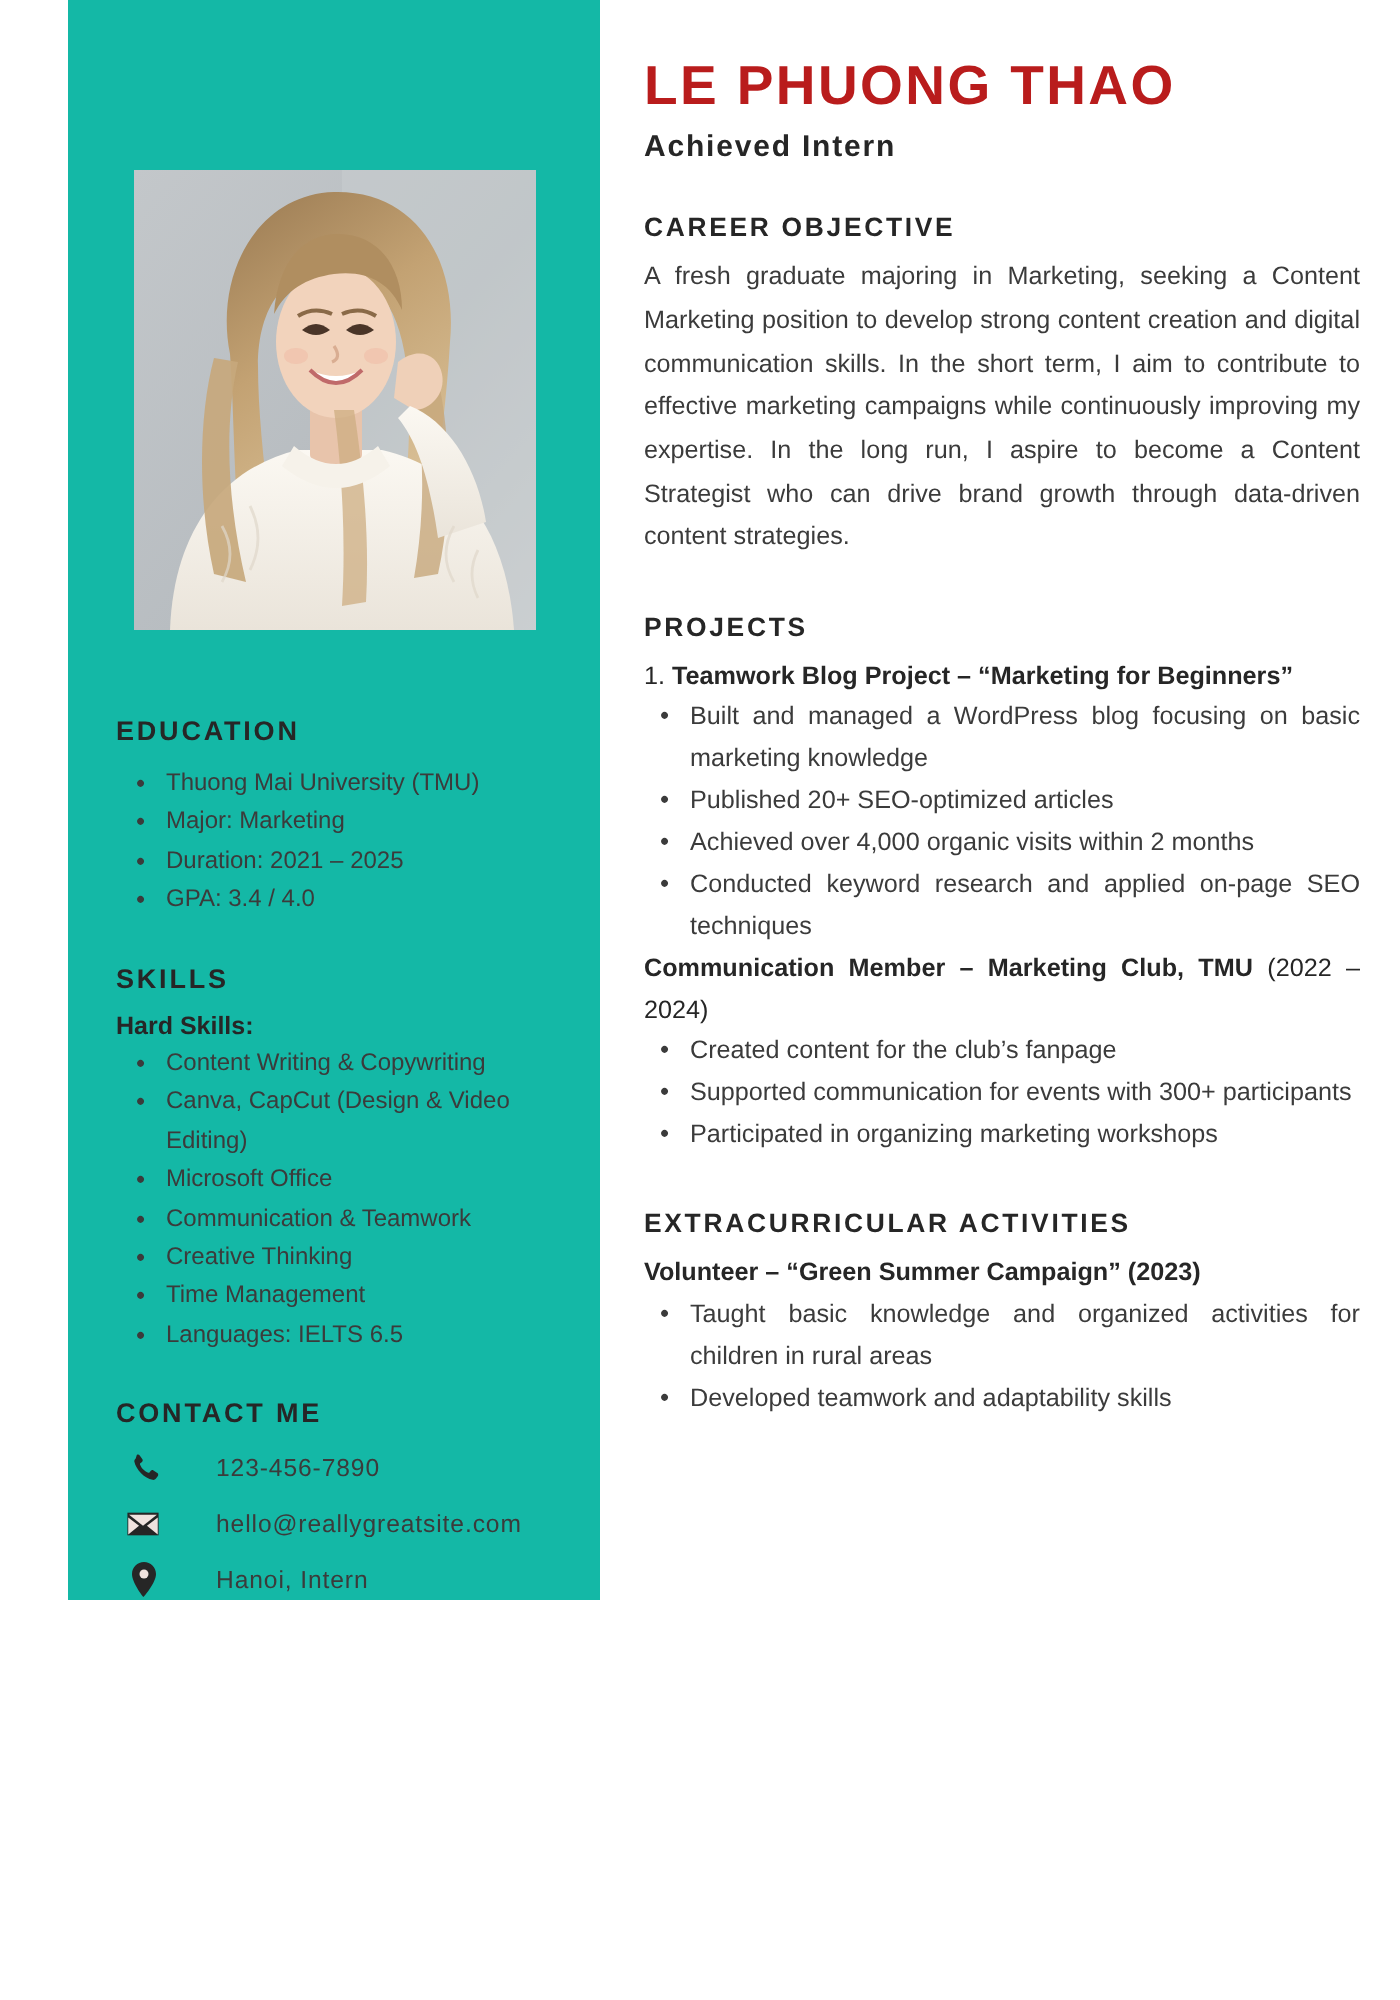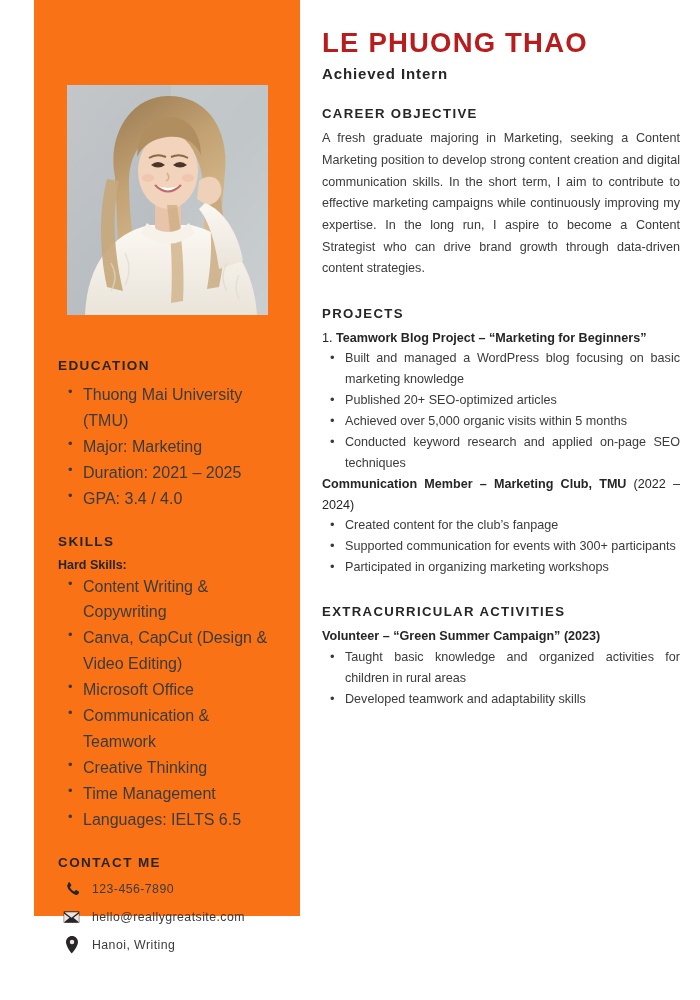--- a/index.html
+++ b/index.html
@@ -19,22 +19,22 @@
     height: 1000px;
     background: #ffffff;
   }
 
   
   .sidebar {
     position: absolute;
     left: 34px;
     top: 0;
     width: 266px;
-    height: 916px;
-    background: #f97316;
+    height: 800px;
+    background: #14b8a6;
     padding: 0 24px;
   }
 
   .photo-frame {
     position: absolute;
     left: 33px;
     top: 85px;
     width: 201px;
     height: 230px;
     overflow: hidden;
@@ -58,40 +58,40 @@
     font-weight: bold;
     color: #262626;
     margin: 2px 0 2px 0;
   }
 
   ul.side-list { list-style: none; margin: 0 0 0 10px; padding: 0; }
 
   ul.side-list li {
     position: relative;
     padding-left: 15px;
-    font-size: 16px;
+    font-size: 12px;
     line-height: 1.62;
     color: #3b3b3b;
   }
 
   ul.side-list li::before {
     content: "\2022";
     position: absolute;
     left: 0;
     top: -1px;
     font-size: 13px;
     color: #3b3b3b;
   }
   .gap-md { height: 22px; }
 
   
   .contact-row {
     display: flex;
     align-items: center;
-    gap: 12px;
+    gap: 28px;
     margin-top: 11px;
     padding-left: 5px;
   }
   .contact-row .ic {
     width: 17px;
     height: 17px;
     flex: 0 0 17px;
     display: flex;
     align-items: center;
     justify-content: center;
@@ -300,21 +300,21 @@
         <span class="txt">hello@reallygreatsite.com</span>
       </div>
 
       <div class="contact-row">
         <span class="ic">
           <svg width="14" height="18" viewBox="0 0 18 24" fill="#262626">
             <path d="M9 0C4.6 0 1 3.6 1 8c0 5.8 7 14.6 7.3 15 .2.2.5.2.7 0C9.3 22.6 17 13.8 17 8c0-4.4-3.6-8-8-8z"></path>
             <circle cx="9" cy="8" r="3" fill="#f0e3df"></circle>
           </svg>
         </span>
-        <span class="txt">Hanoi, Writing</span>
+        <span class="txt">Hanoi, Intern</span>
       </div>
 
     </div>
   </div>
 
   <div class="main">
 
     <div class="name">LE PHUONG THAO</div>
     <div class="role">Achieved Intern</div>
 
@@ -327,21 +327,21 @@
 
     <div class="main-heading">PROJECTS</div>
 
     <div class="item-title">
       <span class="num">1.</span>
       <span>Teamwork Blog Project – “Marketing for Beginners”</span>
     </div>
     <ul class="main-list">
       <li>Built and managed a WordPress blog focusing on basic marketing knowledge</li>
       <li>Published 20+ SEO-optimized articles</li>
-      <li>Achieved over 5,000 organic visits within 5 months</li>
+      <li>Achieved over 4,000 organic visits within 2 months</li>
       <li>Conducted keyword research and applied on-page SEO techniques</li>
     </ul>
 
     <div class="item-title">
       <span>Communication Member – Marketing Club, TMU</span><span class="thin"> (2022 – 2024)</span>
     </div>
     <ul class="main-list">
       <li>Created content for the club’s fanpage</li>
       <li>Supported communication for events with 300+ participants</li>
       <li>Participated in organizing marketing workshops</li>

